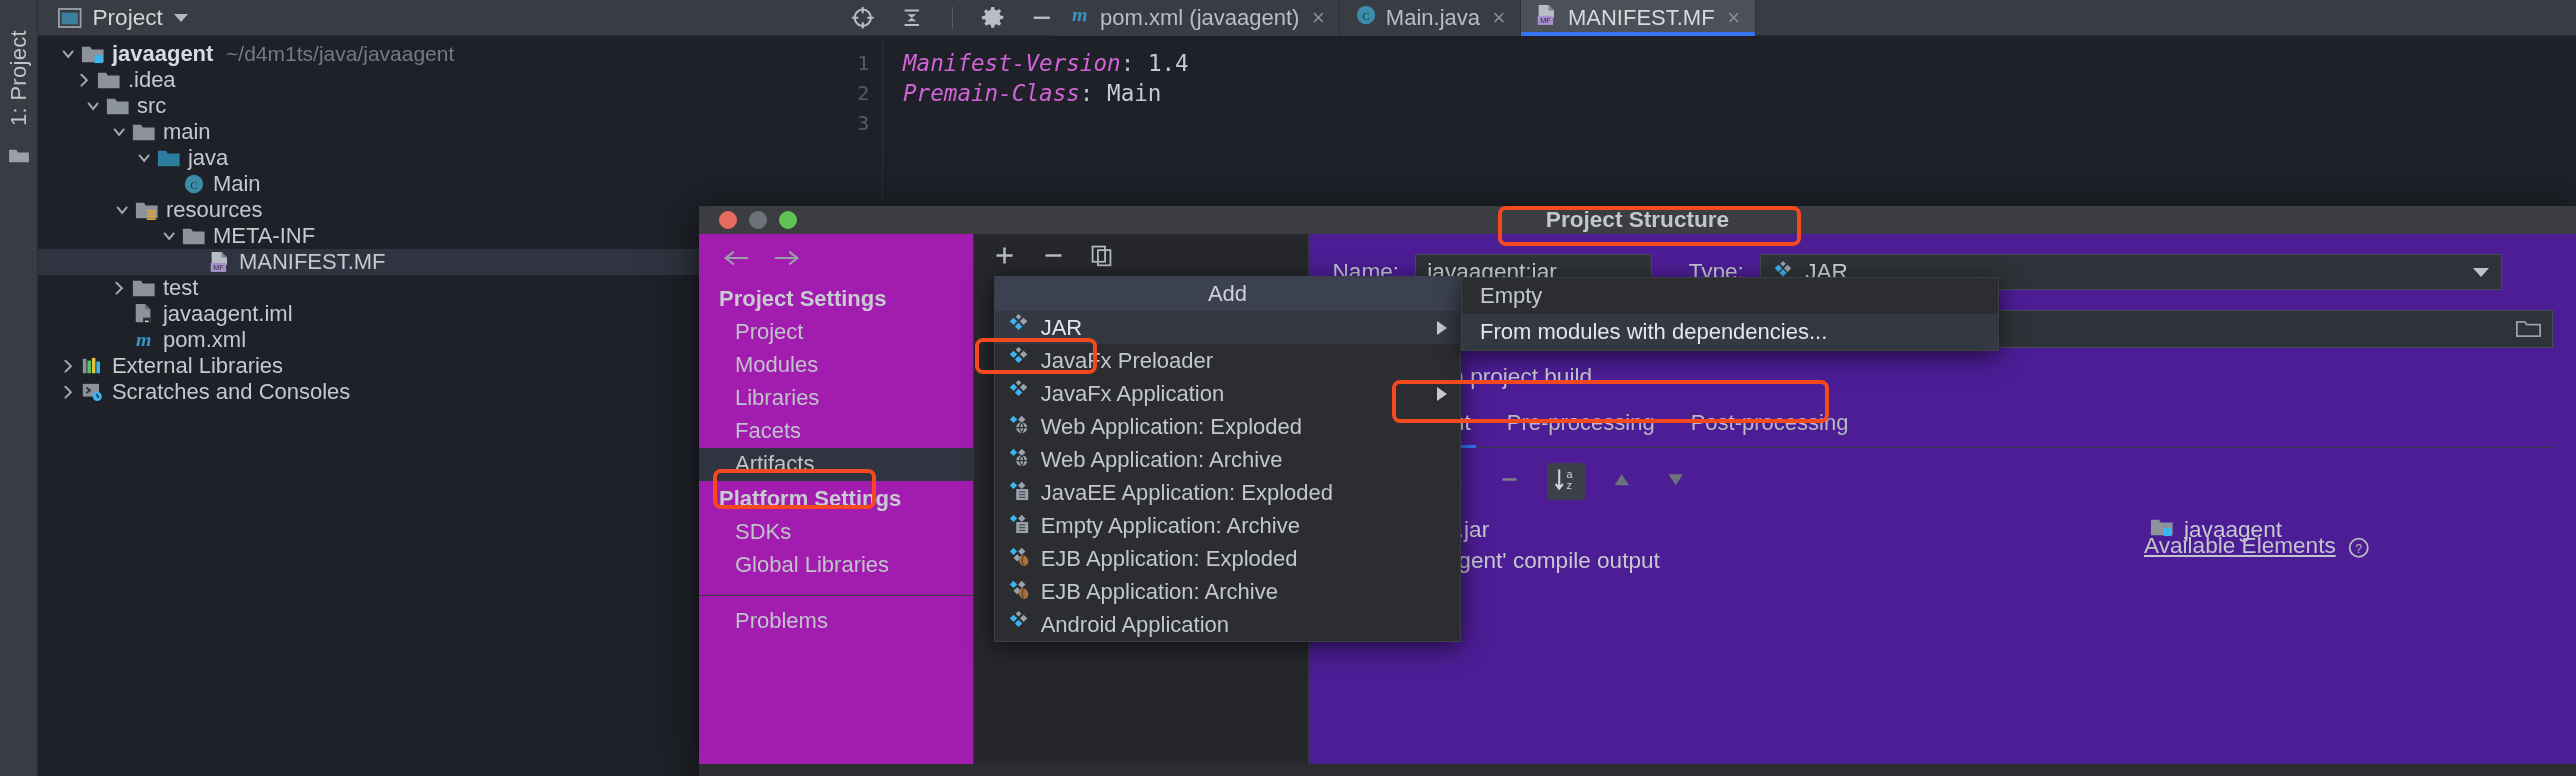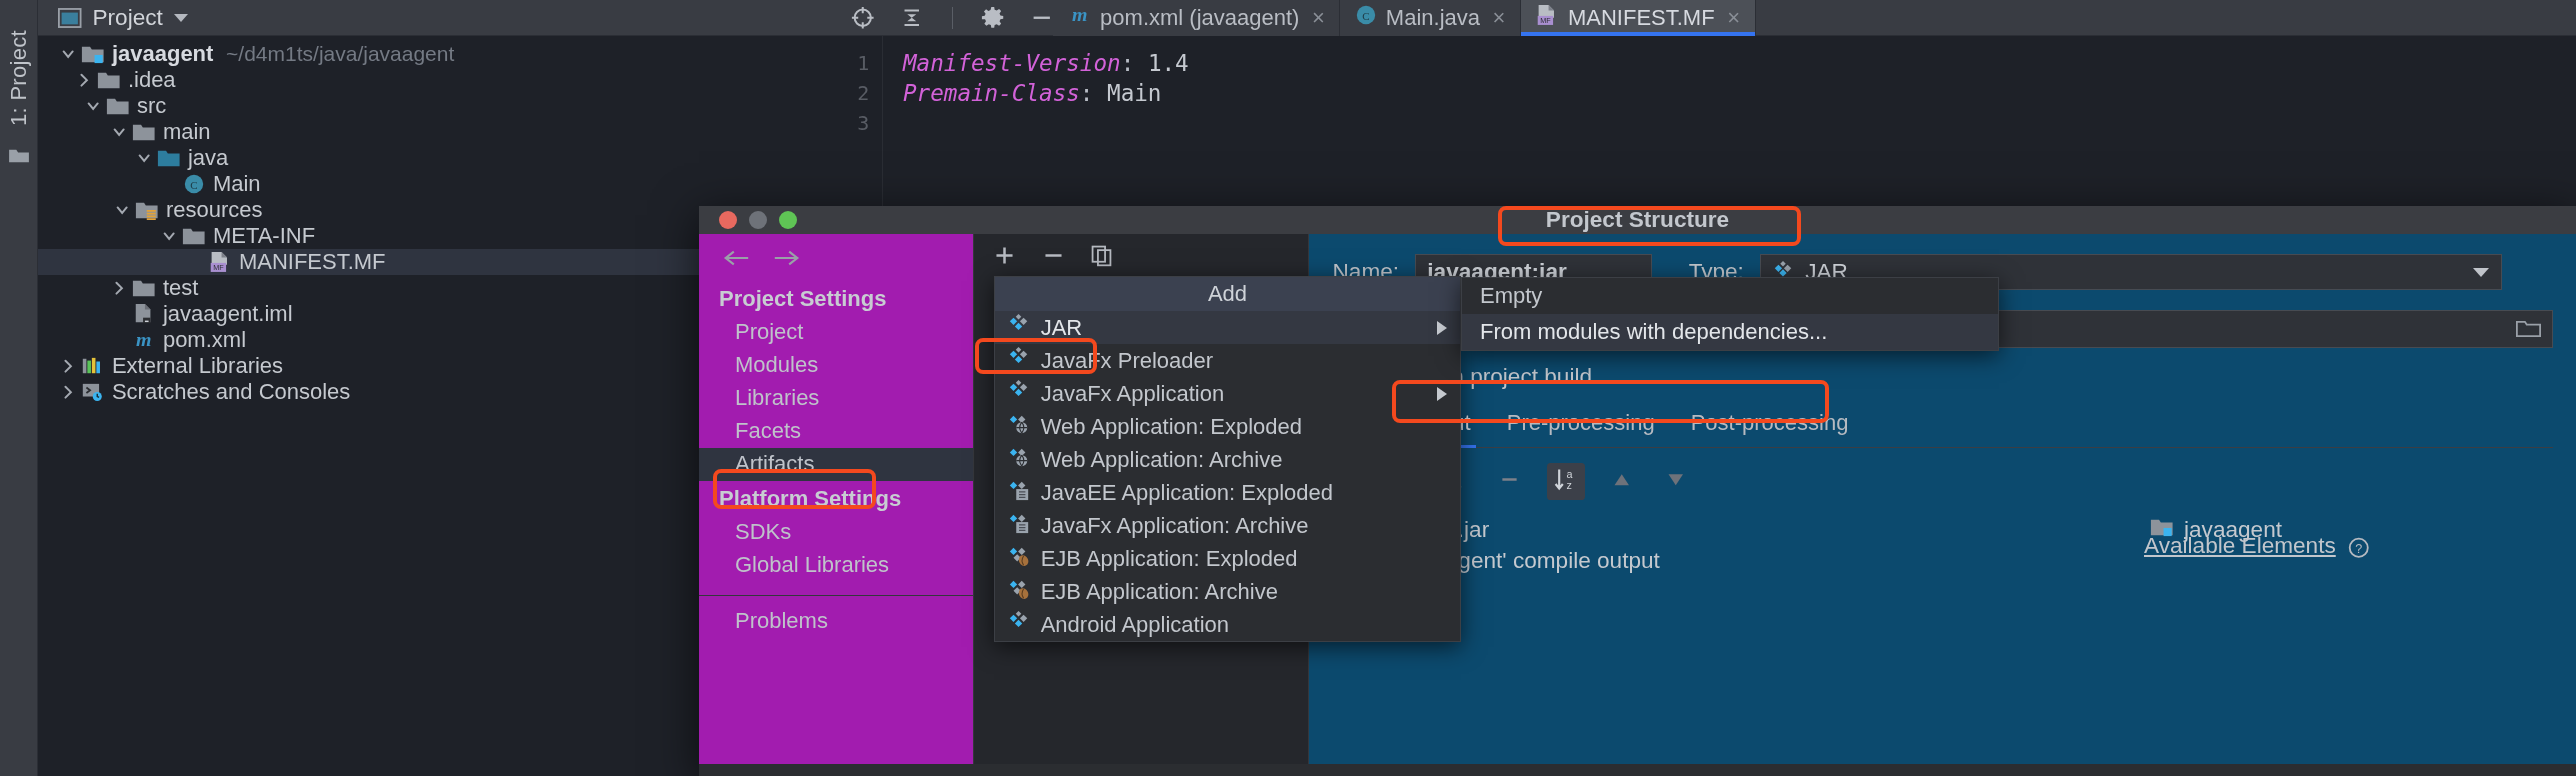--- a/index.html
+++ b/index.html
@@ -182,28 +182,28 @@
 
   
   #sub-menu {
     position: absolute; left: 487px; top: 43px; width: 538px;
     background: #2b2d31; border: 0.9px solid #3c3f45;
     box-shadow: 0 5.4px 22px rgba(0,0,0,.6); z-index: 45;
   }
   #sub-menu .menu-item { height: 36px; padding-left: 18px; }
 
   
-  #ps-right { flex: 1; background: #0c4a6e; padding: 20px 23.5px 0 23.5px; position: relative; }
+  #ps-right { flex: 1; background: #4c1d95; padding: 20px 23.5px 0 23.5px; position: relative; }
   .row1 { display: flex; align-items: center; gap: 16.3px; }
   .fld-label { color: #c2c6cc; font-size: 22.6px; }
   .textfield {
     background: #2f3238; border: 0.9px solid #474b52; color: #cfd3d9;
     font-size: 22.6px; padding: 5.4px 11px; height: 36px; display: flex; align-items: center;
   }
-  #name-field { width: 237px; font-weight: bold; }
+  #name-field { width: 237px; }
   #type-select {
     width: 742px; height: 36px; background: #2f3238; border: 0.9px solid #474b52;
     display: flex; align-items: center; gap: 11px; padding: 0 11px;
     color: #cfd3d9; font-size: 22.6px; position: relative;
   }
   #type-select .sel-caret {
     position: absolute; right: 12.7px; width: 0; height: 0;
     border-left: 8.1px solid transparent; border-right: 8.1px solid transparent;
     border-top: 9px solid #c0c4ca;
   }
@@ -651,21 +651,21 @@
                 </svg></span>
               <span>JavaEE Application: Exploded</span>
             </div>
             <div class="menu-item">
               <span><svg width="22" height="22" viewBox="0 0 24 24">
                   <path d="M6 3l4 4-4 4-4-4z" fill="#3bb4f0"></path>
                   <path d="M15 3l4 4-4 4-4-4z" fill="#9aa3ad"></path>
                   <rect x="9" y="11" width="13" height="12" fill="#9aa3ad"></rect>
                   <path d="M12 14h7M12 17h7M12 20h7" stroke="#4a4e56" stroke-width="1.4"></path>
                 </svg></span>
-              <span>JavaFx Application: Archive</span>
+              <span>Empty Application: Archive</span>
             </div>
             <div class="menu-item">
               <span><svg width="22" height="22" viewBox="0 0 24 24">
                   <path d="M6 3l4 4-4 4-4-4z" fill="#3bb4f0"></path>
                   <path d="M15 3l4 4-4 4-4-4z" fill="#9aa3ad"></path>
                   <path d="M10 10l4 4-4 4-4-4z" fill="#9aa3ad"></path>
                   <ellipse cx="17" cy="17" rx="5" ry="6" fill="#a6713c" transform="rotate(-25 17 17)"></ellipse>
                   <path d="M17 12c-2 3-2 7 0 10" stroke="#5a3c20" stroke-width="1.2" fill="none"></path>
                 </svg></span>
               <span>EJB Application: Exploded</span>

